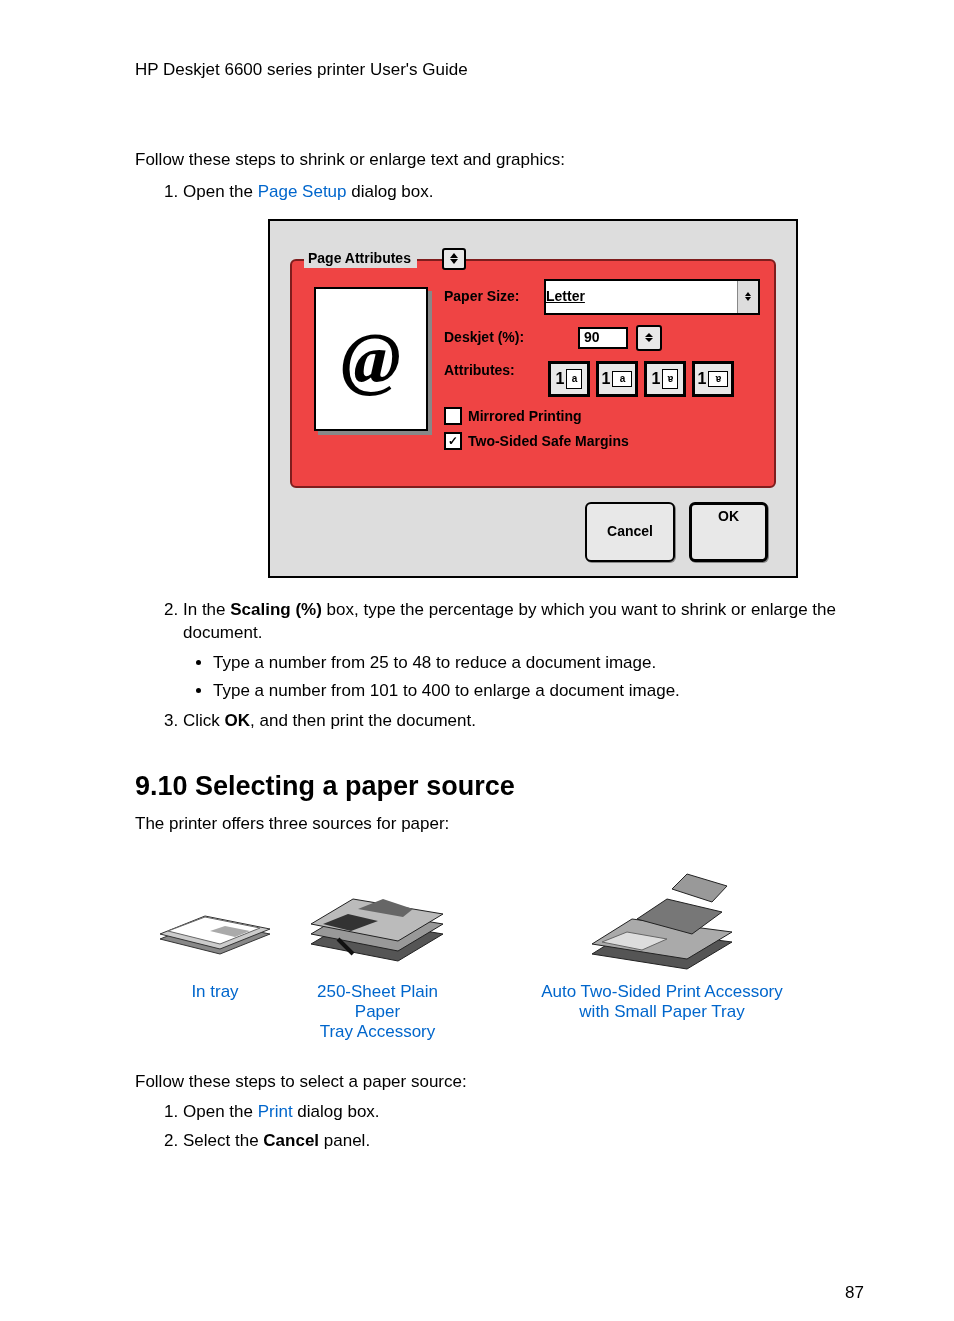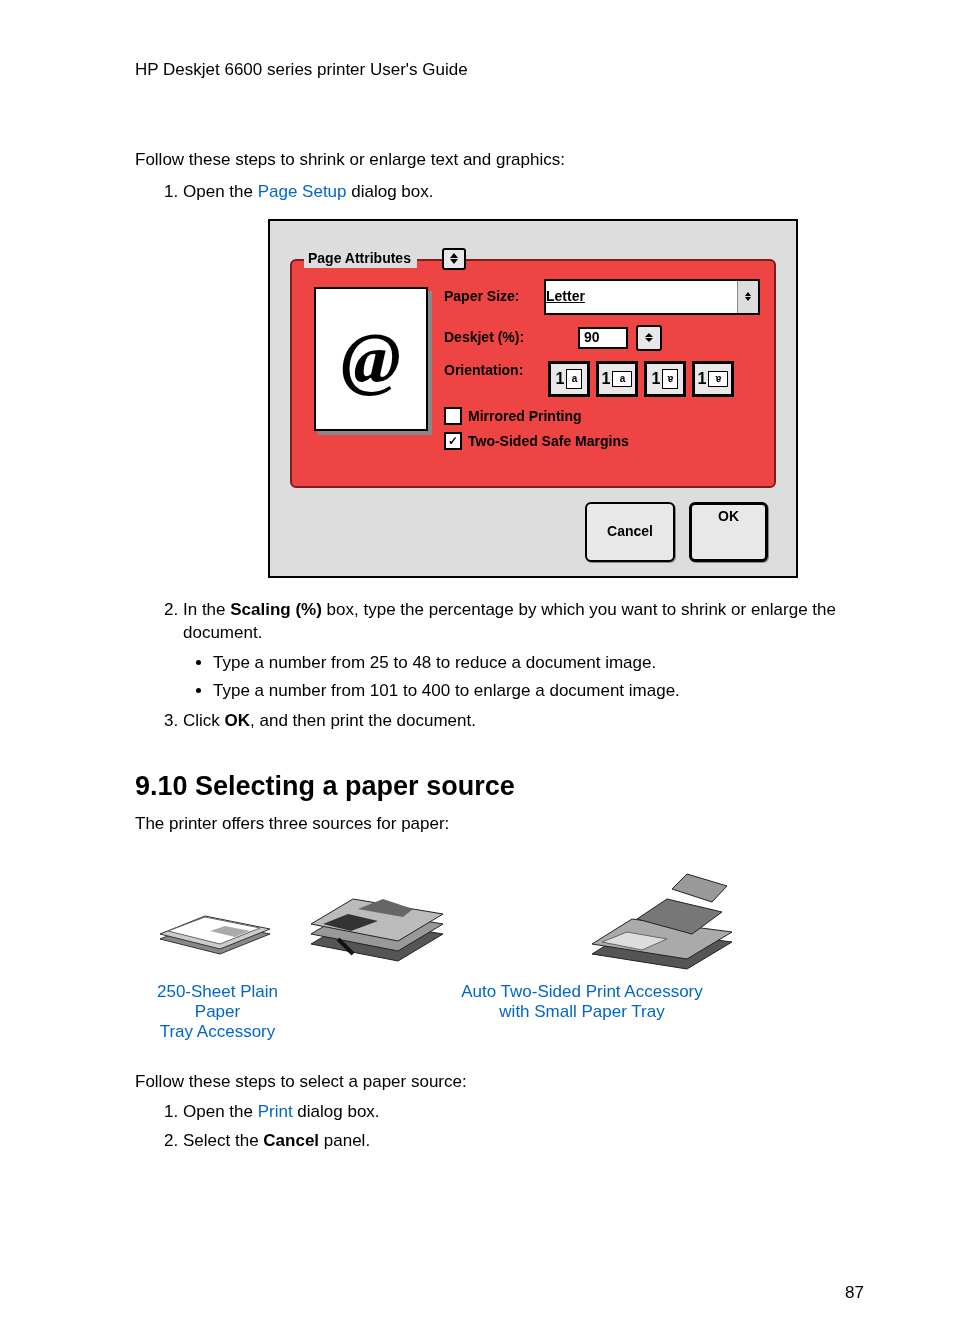--- a/index.html
+++ b/index.html
@@ -282,21 +282,21 @@
                   </div>
                   <div class="row">
                     <label>Deskjet (%):</label>
                     <div class="scaling-input">90</div>
                     <div class="stepper">
                       <div class="su"></div>
                       <div class="sd"></div>
                     </div>
                   </div>
                   <div class="row orient-row">
-                    <label>Orientation:</label>
+                    <label>Attributes:</label>
                     <div style="display:flex;gap:6px;margin-left:4px;">
                       <div class="orient-btn">
                           <span class="orient-icon-arrow">1</span>
                           <span class="orient-icon-page">a</span>
                         </div>
                       <div class="orient-btn">
                           <span class="orient-icon-arrow">1</span>
                           <span class="orient-icon-page land">a</span>
                         </div>
                       <div class="orient-btn">
@@ -369,20 +369,21 @@
         <svg class="tray-svg" width="170" height="110" viewBox="0 0 170 110">
           <polygon points="15,90 55,65 155,78 110,105" fill="#555" stroke="#222" stroke-width="1"></polygon>
           <polygon points="15,80 55,55 155,68 110,95" fill="#aaa" stroke="#222" stroke-width="1"></polygon>
           <polygon points="60,55 90,35 145,48 115,70" fill="#777" stroke="#222" stroke-width="1"></polygon>
           <polygon points="95,25 110,10 150,22 135,38" fill="#999" stroke="#222" stroke-width="1"></polygon>
           <polygon points="25,78 50,68 90,75 65,86" fill="#ddd" stroke="#666"></polygon>
         </svg>
       </div>
     </div>
     <div class="tray-captions">
+      <div class="cap1"><span>In tray</span></div>
       <div class="cap2"><span>250-Sheet Plain Paper</span><br><span>Tray Accessory</span></div>
       <div class="cap3"><span>Auto Two-Sided Print Accessory</span><br><span>with Small Paper Tray</span></div>
     </div>
   </div>
 
   <div>Follow these steps to select a paper source:</div>
 
   <ol class="main-list">
     <li>
       <span>Open the </span><span class="link">Print</span><span> dialog box.</span>

